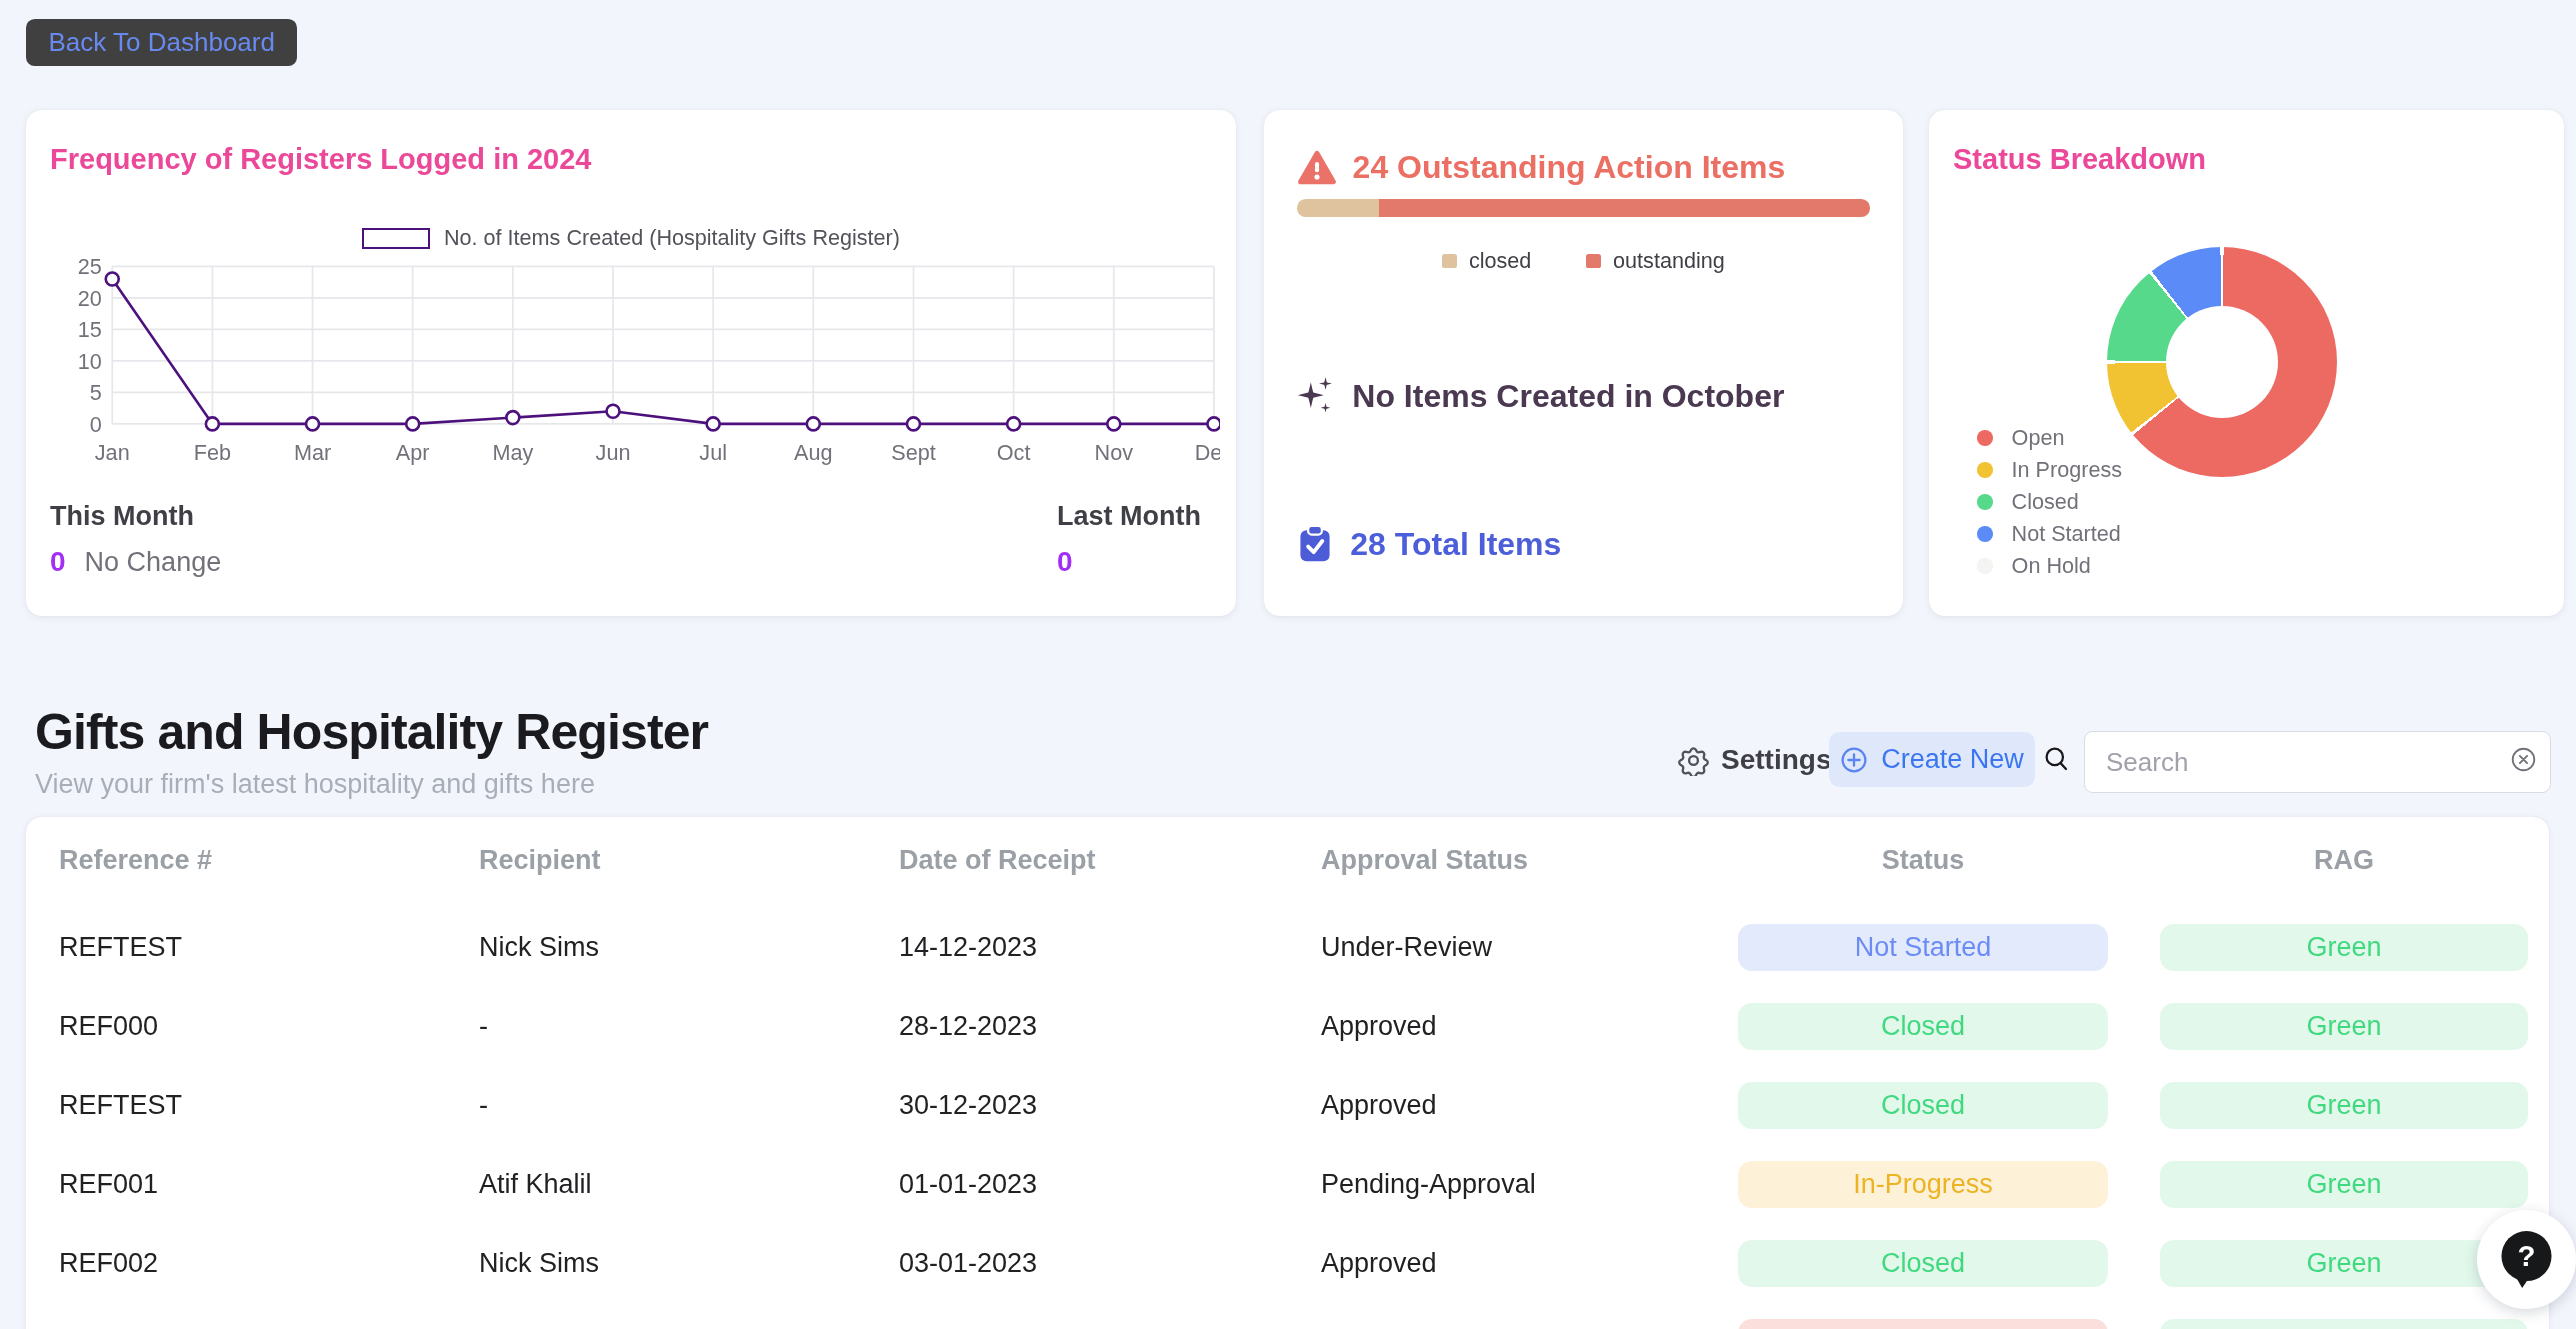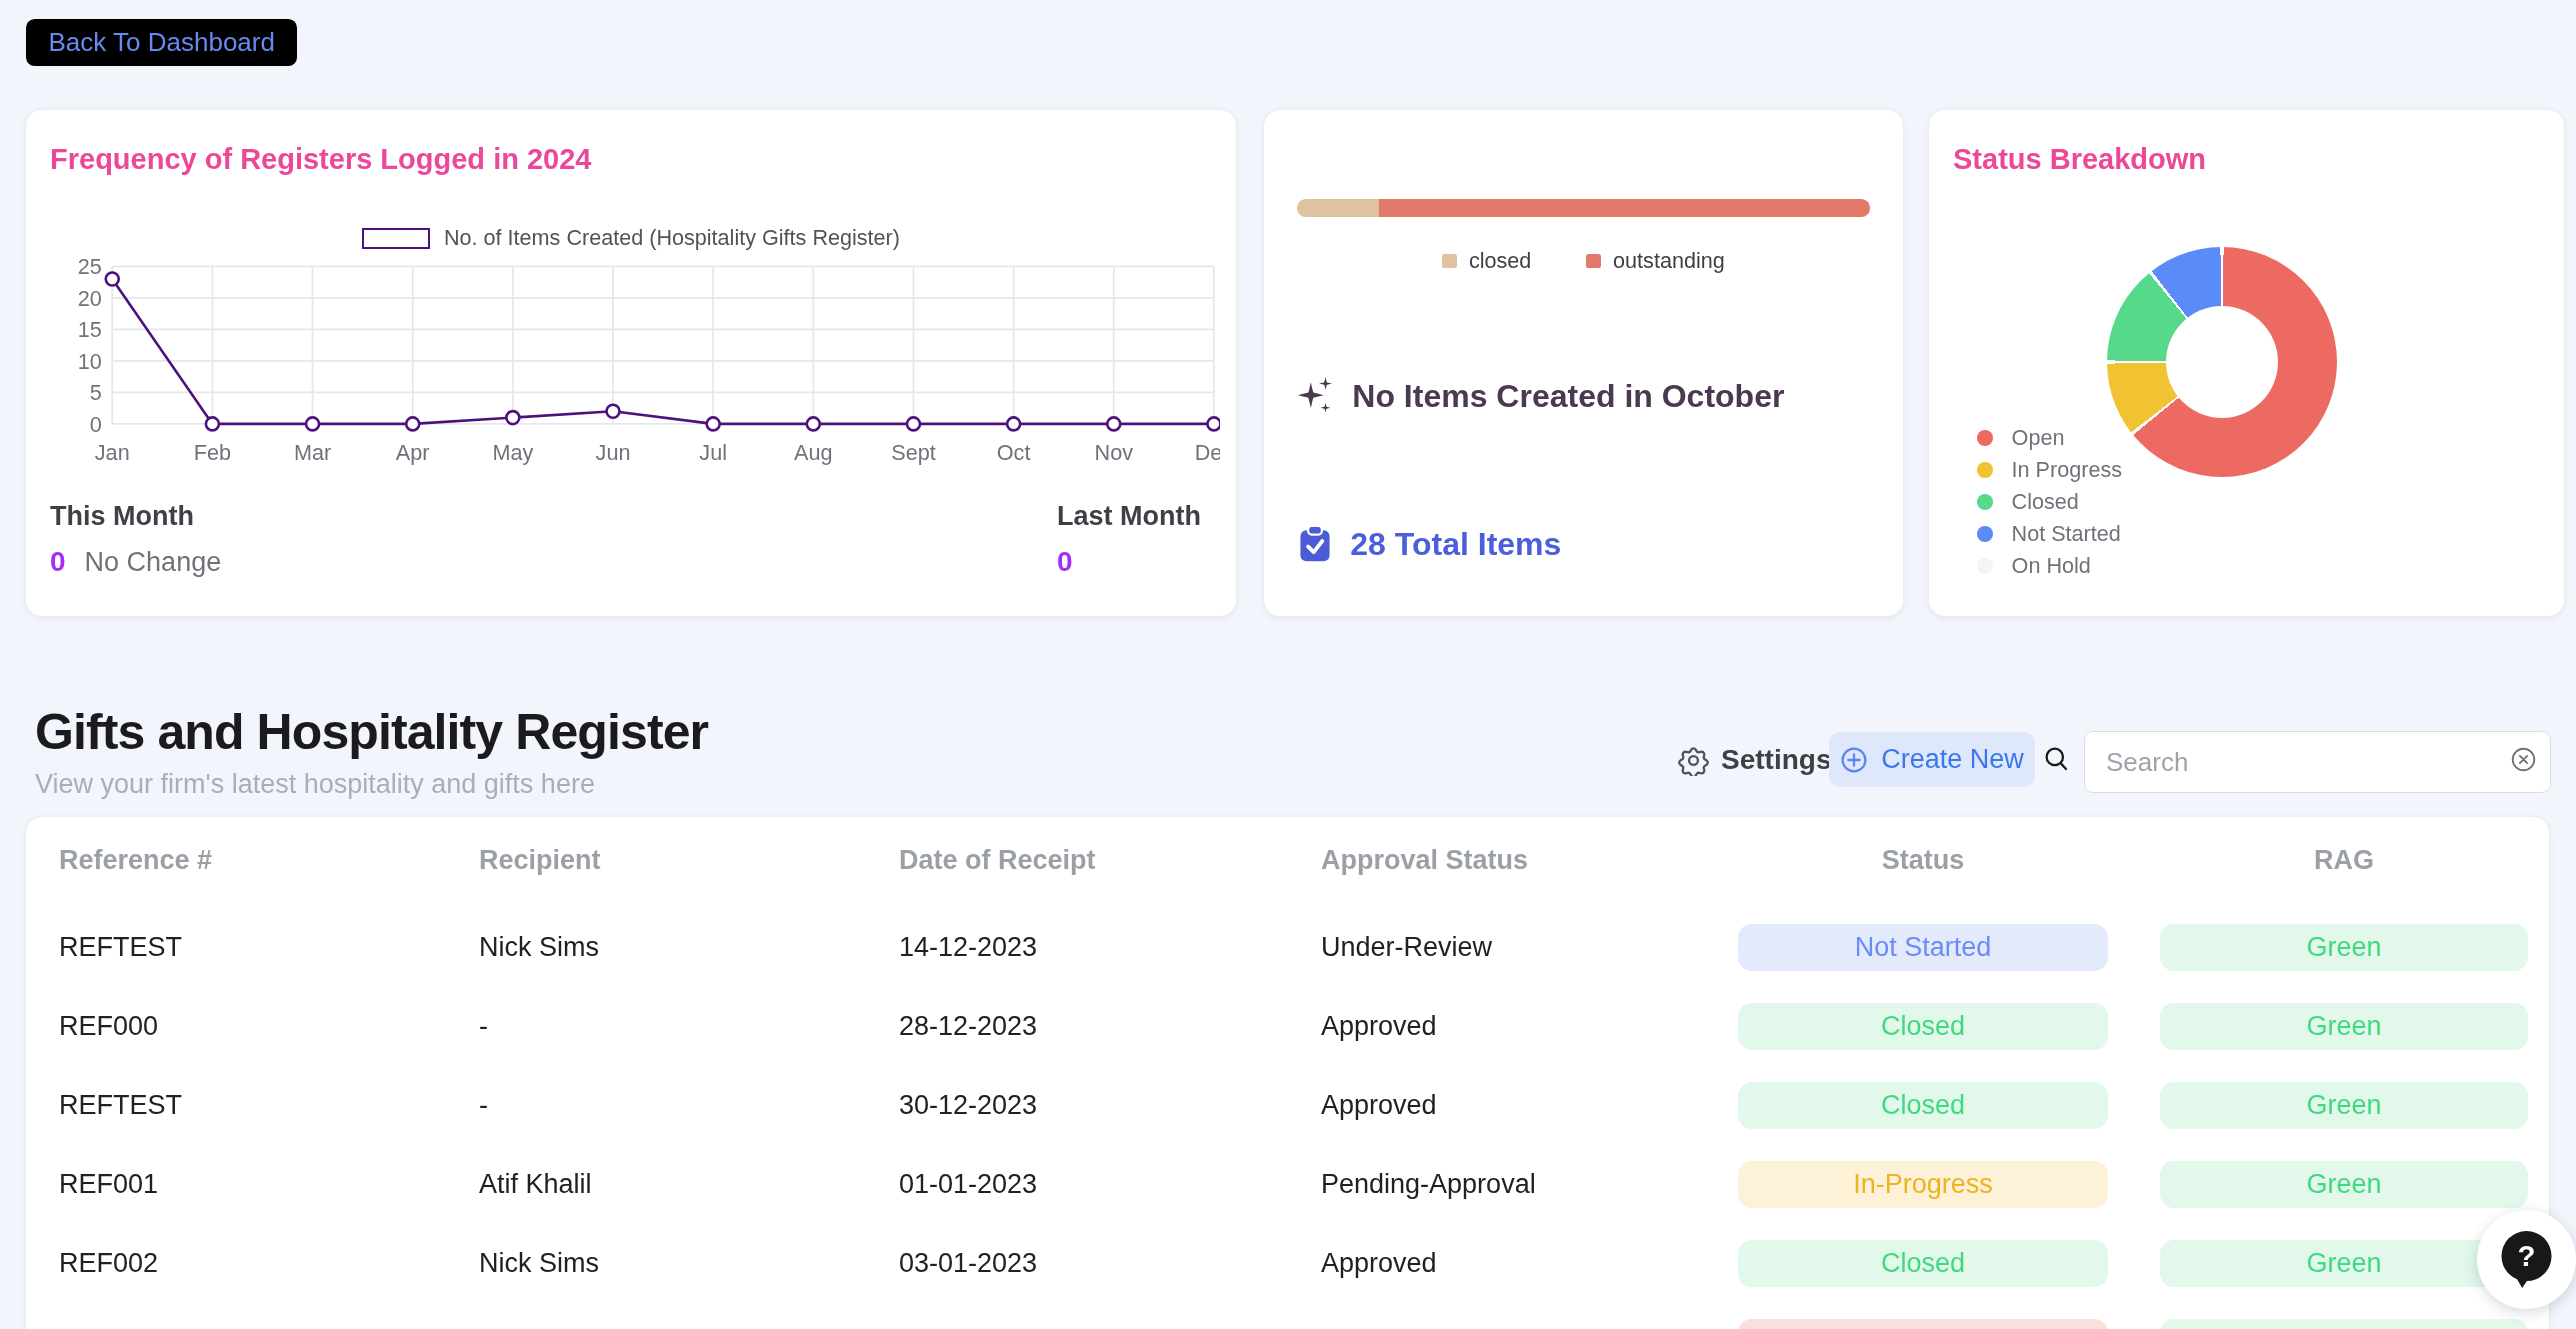--- a/index.html
+++ b/index.html
@@ -5,21 +5,21 @@
   * { margin:0; padding:0; box-sizing:border-box; }
   html,body { width:2576px; height:1330px; overflow:hidden; }
   body { font-family:"Liberation Sans", sans-serif; background:#f3f5fc; position:relative; }
   #app { position:absolute; inset:0; }
 
   .card { position:absolute; background:#fff; border-radius:15.6px;
           box-shadow:0 1.7px 7px rgba(30,41,59,.07), 0 0 0.9px rgba(30,41,59,.12); }
 
   
   .back-btn { position:absolute; left:26px; top:19px; height:47px; padding:0 22.5px;
-    background:#000000; color:#688af0; font-size:26px; font-weight:500;
+    background:#404040; color:#688af0; font-size:26px; font-weight:500;
     border:none; border-radius:8.7px; display:flex; align-items:center; cursor:pointer; }
 
   
   #card-frequency { left:26px; top:110px; width:1210px; height:506px; }
   .card-title { position:absolute; left:24px; top:33px; font-size:29px; font-weight:700; color:#ec4899; }
   .lc-legend { position:absolute; left:0; right:0; top:115px; display:flex; justify-content:center; align-items:center; gap:14px; }
   .lc-legend-box { width:68px; height:21px; border:2.6px solid #4c117c; background:#fff; }
   .lc-legend-label { font-size:21.6px; color:#52525b; }
   #line-svg { position:absolute; left:17.3px; top:145px; }
   .month-stats { position:absolute; top:391px; }
@@ -160,20 +160,28 @@
     </div>
     <div class="month-stats" id="last-month">
       <div class="ms-label">Last Month</div>
       <div class="ms-row">
         <span class="ms-value">0</span>
       </div>
     </div>
   </section>
 
   <section class="card" id="card-actions">
+    <div class="alert-row">
+      <svg width="40" height="36" viewBox="0 0 46 42">
+        <path d="M23 4 L42 37 H4 Z" fill="#ea7268" stroke="#ea7268" stroke-width="6" stroke-linejoin="round"></path>
+        <rect x="20.6" y="14" width="4.8" height="12" rx="2.4" fill="#fff"></rect>
+        <circle cx="23" cy="31.5" r="3" fill="#fff"></circle>
+      </svg>
+      <span class="alert-title">24 Outstanding Action Items</span>
+    </div>
     <div class="progress">
       <div class="seg-closed" style="width: 14.2857%; background: rgb(223, 195, 158);"></div>
       <div class="seg-outstanding" style="width: 85.7143%; background: rgb(226, 121, 106);"></div>
     </div>
     <div class="pr-legend" id="pr-legend">
         <div class="pr-legend-item">
           <span class="pr-swatch" style="background:#dfc39e"></span>
           <span>closed</span>
         </div>
         <div class="pr-legend-item">

